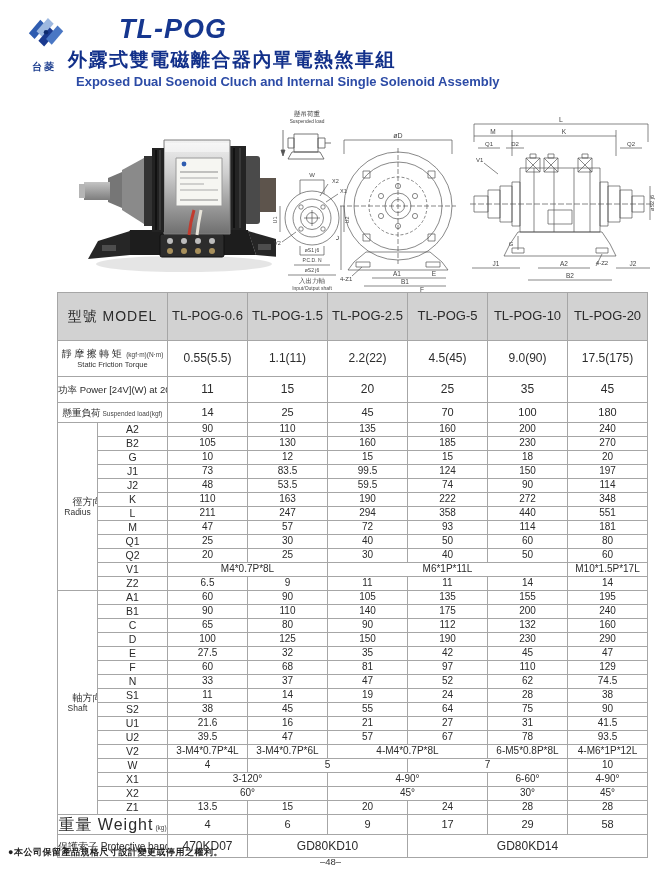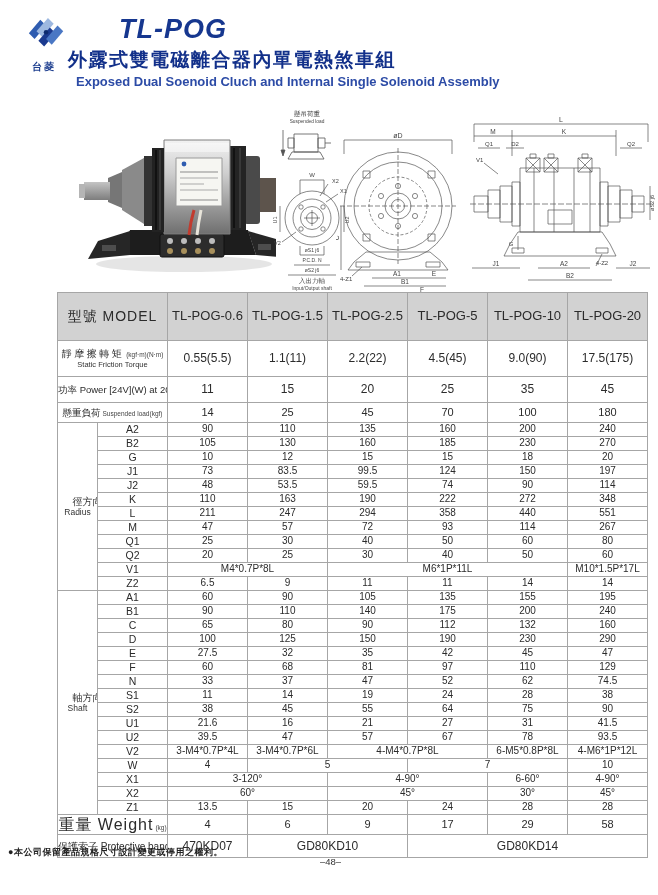--- a/index.html
+++ b/index.html
@@ -398,21 +398,21 @@
           <td class="val">440</td>
           <td class="val">551</td>
         </tr>
         <tr class="r-dim">
           <td class="dimlab">M</td>
           <td class="val">47</td>
           <td class="val">57</td>
           <td class="val">72</td>
           <td class="val">93</td>
           <td class="val">114</td>
-          <td class="val">267</td>
+          <td class="val">181</td>
         </tr>
         <tr class="r-dim">
           <td class="dimlab">Q1</td>
           <td class="val">25</td>
           <td class="val">30</td>
           <td class="val">40</td>
           <td class="val">50</td>
           <td class="val">60</td>
           <td class="val">80</td>
         </tr>

